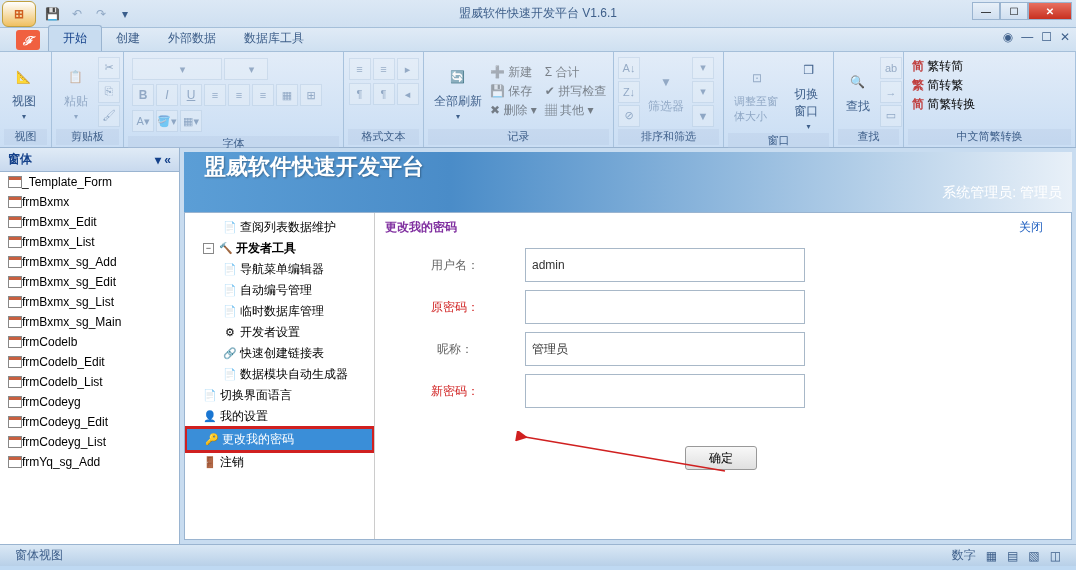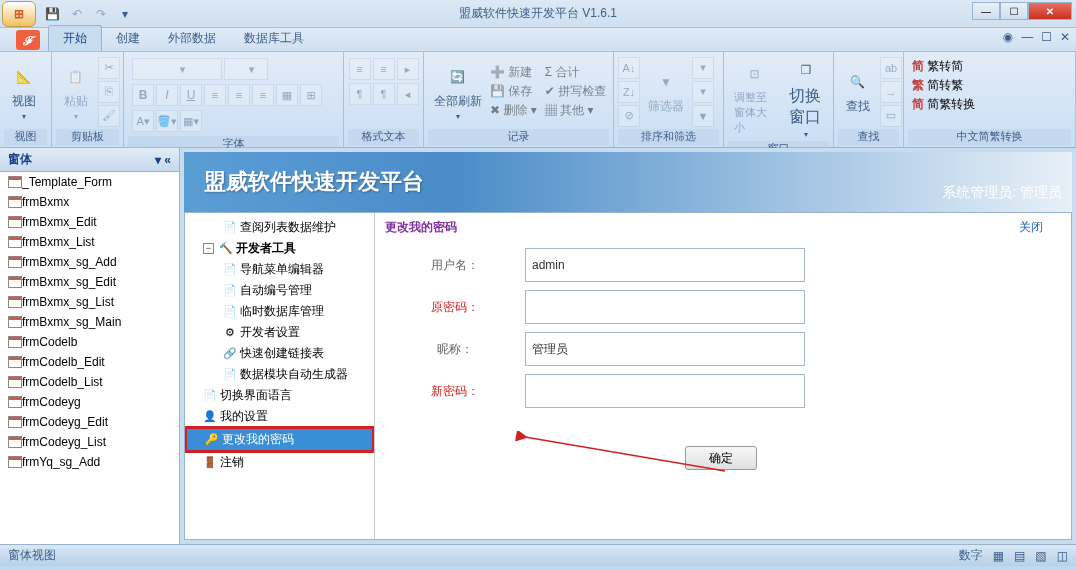--- a/index.html
+++ b/index.html
@@ -28,42 +28,42 @@
 .rstack{display:flex;flex-direction:column;gap:2px}
 .rrow{display:flex;gap:2px}
 .main{display:flex;height:396px}
 .nav-pane{width:180px;background:#b91c1c;border-right:1px solid #9ab4d0;display:flex;flex-direction:column}
 .nav-head{height:24px;background:linear-gradient(#e0ebf6,#c8d9ee);border-bottom:1px solid #9ab4d0;display:flex;align-items:center;padding:0 8px;color:#15428b;font-weight:bold;justify-content:space-between}
 .nav-list{flex:1;overflow-y:auto;background:#fff}
 .nav-item{display:flex;align-items:center;padding:3px 8px;cursor:pointer}
 .form-ico{width:14px;height:12px;background:#fff;border:1px solid #888;position:relative}
 .form-ico:before{content:"";position:absolute;top:0;left:0;right:0;height:3px;background:#c86040}
 .content{flex:1;display:flex;flex-direction:column;background:#c8dcf0}
-.banner{height:60px;background:linear-gradient(90deg,#5b9ed6 0%,#4a8cc8 30%,#e8f0f8 100%);position:relative;display:flex;align-items:center;padding-left:20px;margin:4px 4px 0 4px}
+.banner{height:60px;background:linear-gradient(90deg,#5b9ed6 0%,#4a8cc8 30%,#e8f0f8 100%);position:relative;display:flex;padding-left:20px;margin:4px 4px 0 4px}
 .banner-title{color:#fff;font-size:22px;font-weight:bold;text-shadow:1px 1px 2px rgba(0,0,0,.3)}
 .banner-sub{position:absolute;right:10px;bottom:10px;color:#fff;font-size:14px}
 .workspace{flex:1;display:flex;margin:0 4px 4px 4px;background:#fff;border:1px solid #9ab4d0}
 .tree-pane{width:190px;border-right:1px solid #ccc;overflow-y:auto;padding:4px 0}
 .tree-node{display:flex;align-items:center;gap:3px;padding:2px 4px;cursor:pointer;white-space:nowrap}
 .tree-node.lvl1{padding-left:18px}
 .tree-node.lvl2{padding-left:38px}
 .tree-node.sel{background:#3a8ed8;color:#fff;border:2px solid #d02020;outline:1px solid #d02020}
 .tree-ico{width:14px;height:14px;display:inline-flex;align-items:center;justify-content:center;font-size:11px}
 .exp{width:11px;height:11px;border:1px solid #888;display:inline-flex;align-items:center;justify-content:center;font-size:9px;line-height:1;background:#fff;color:#333;margin-right:2px}
 .form-pane{flex:1;padding:6px 10px;position:relative}
 .form-title{color:#8030a0;font-weight:bold;margin-bottom:12px}
 .form-close{position:absolute;right:28px;top:6px;color:#2060c0;cursor:pointer}
 .form-row{display:flex;align-items:center;margin-bottom:8px}
 .form-label{width:140px;text-align:center;color:#666}
 .form-label.req{color:#d02020}
 .form-input{width:280px;height:34px;border:1px solid #a8b8c8;padding:0 6px;background:#fff}
 .form-input[readonly]{background:#fff;color:#333}
 .form-btn{width:72px;height:24px;background:linear-gradient(#f8f8f8,#e0e0e0);border:1px solid #999;border-radius:3px;margin-left:300px;margin-top:30px}
 .arrow{position:absolute;left:140px;top:218px;pointer-events:none}
-.statusbar{height:22px;background:linear-gradient(#dae8f5,#b8d0e8);border-top:1px solid #9ab4d0;display:flex;align-items:center;padding:0 8px;color:#3e5f8a;font-size:11px;justify-content:space-between}
+.statusbar{height:22px;background:linear-gradient(#dae8f5,#b8d0e8);border-top:1px solid #9ab4d0;display:flex;align-items:center;padding:0 15px;color:#3e5f8a;font-size:11px;justify-content:space-between}
 .sb-right{display:flex;gap:10px;align-items:center}
 .disabled{opacity:.45}
 </style>
 </head>
 <body>
 
 <div class="titlebar">
   <div class="orb">
       <div class="orb-btn">⊞</div>
     </div>
@@ -206,21 +206,21 @@
     <div class="rgroup-label">排序和筛选</div>
   </div>
   <div class="rgroup" style="width:110px">
     <div class="rgroup-body">
       <div class="rbtn-lg disabled">
           <span class="ico">⊡</span>
           <span style="font-size:11px">调整至窗体大小</span>
         </div>
       <div class="rbtn-lg">
           <span class="ico">❐</span>
-          <span style="font-size:16px">切换窗口</span>
+          <span style="font-size:12px">切换窗口</span>
           <span style="font-size:8px">▾</span>
         </div>
     </div>
     <div class="rgroup-label">窗口</div>
   </div>
   <div class="rgroup" style="width:70px">
     <div class="rgroup-body">
       <div class="rbtn-lg">
           <span class="ico">🔍</span>
           <span>查找</span>

